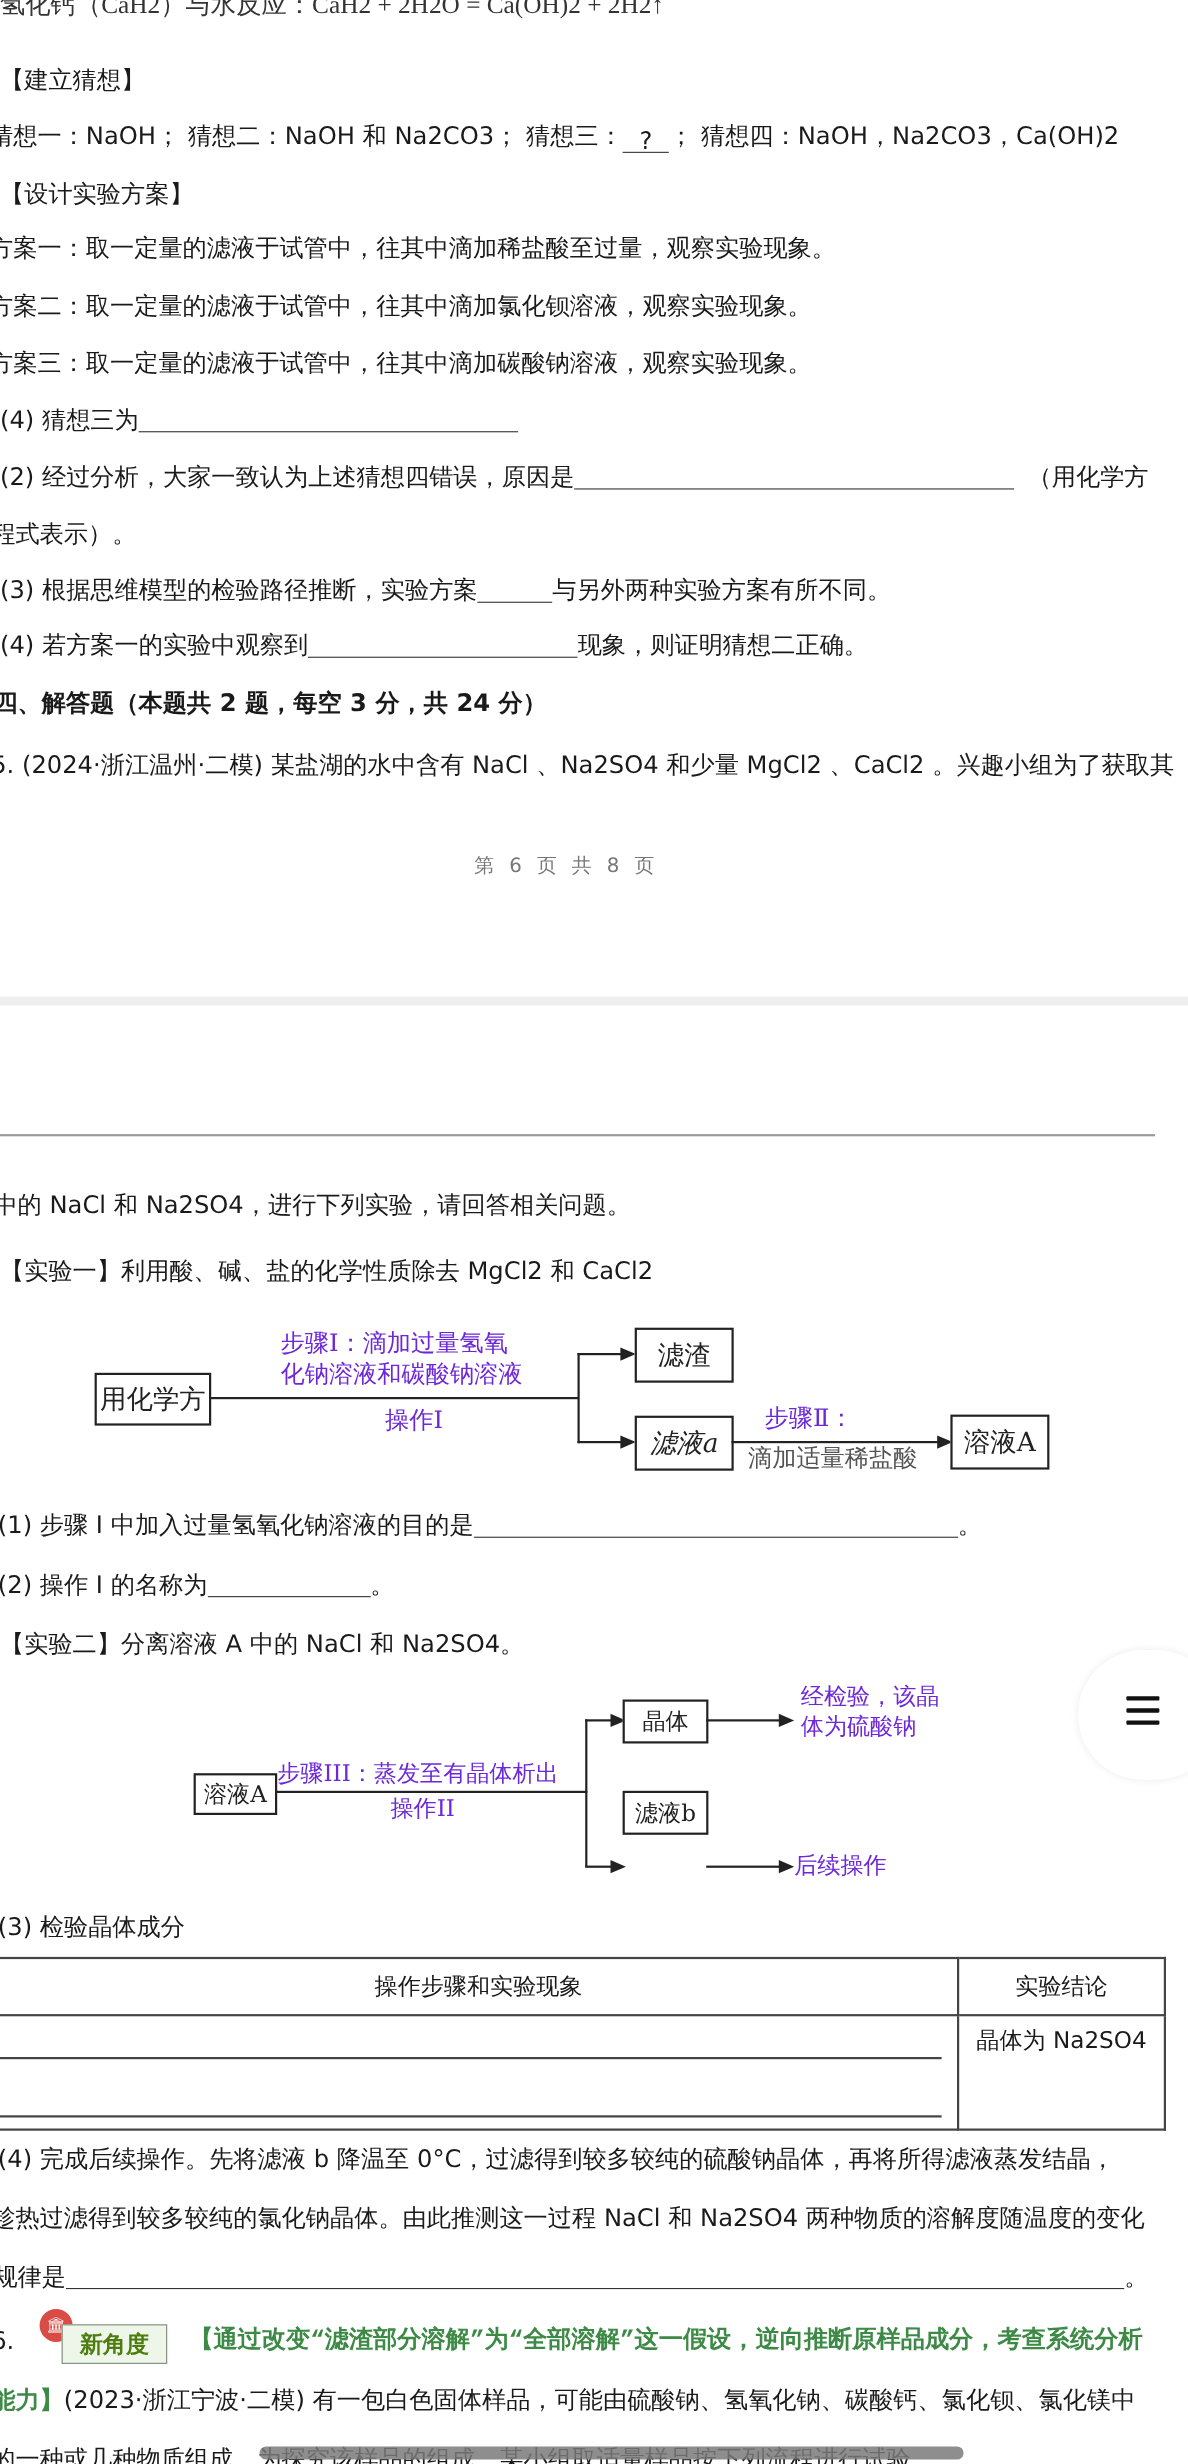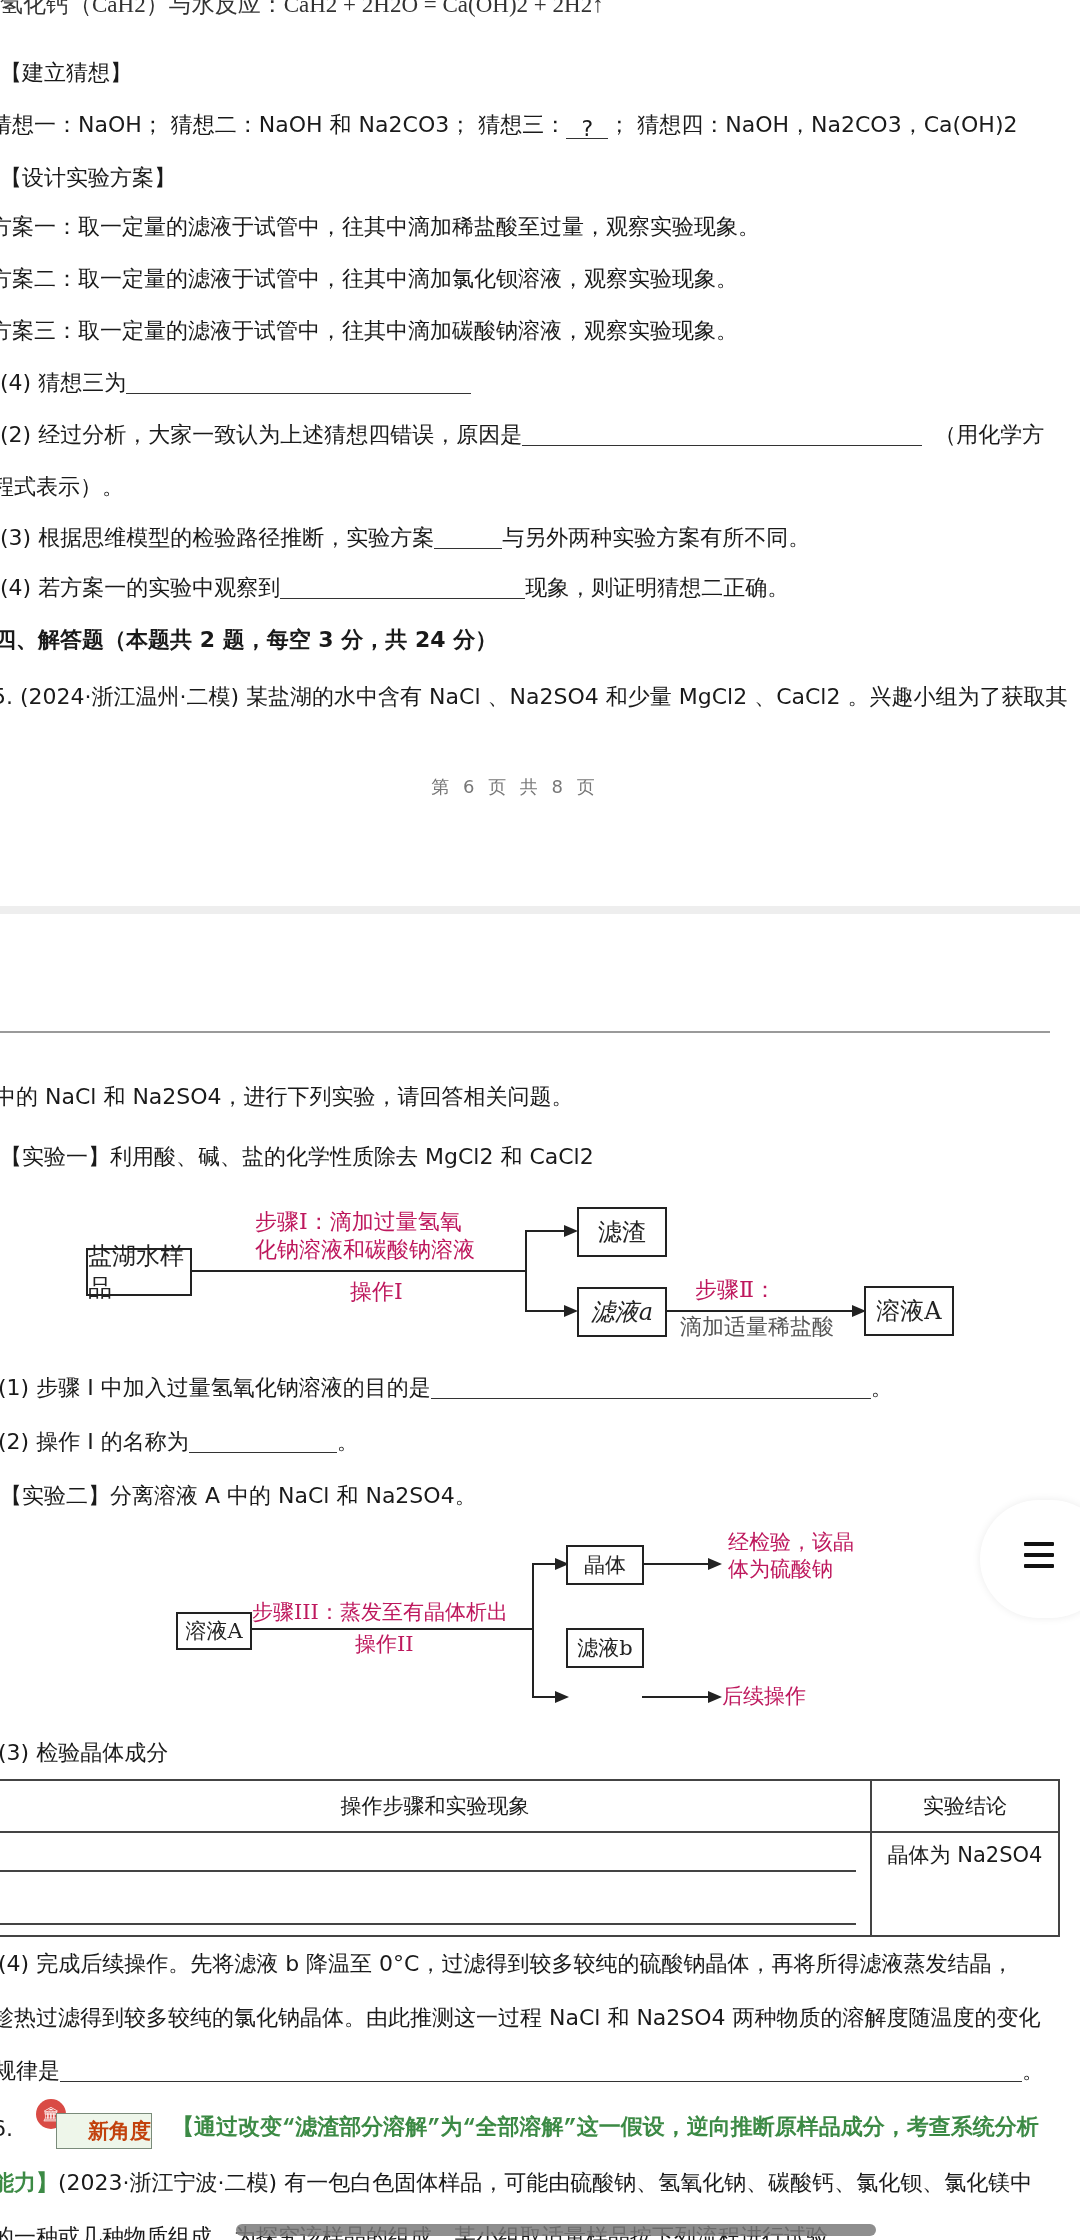--- a/index.html
+++ b/index.html
@@ -18,36 +18,36 @@
   .top-cut { top: -10px; color: #333; }
   .page-footer {
     position: absolute; top: 775px; left: 0; width: 1030px; text-align: center;
     font-size: 18px; color: #777; letter-spacing: 4px;
   }
   .page-gap { position: absolute; top: 906px; left: 0; width: 1080px; height: 8px; background: #eeeeee; }
   .header-rule { position: absolute; top: 1031px; left: 0; width: 1050px; height: 2px; background: #9a9a9a; }
 
   .box { position: absolute; border: 2px solid #222; background: #fff; font-family: "DejaVu Serif", serif;
     font-size: 24px; display: flex; align-items: center; justify-content: center; color: #222; }
-  .dlabel { position: absolute; font-family: "DejaVu Serif", serif; font-size: 22px; color: #be185d; white-space: nowrap; line-height: 28px; }
+  .dlabel { position: absolute; font-family: "DejaVu Serif", serif; font-size: 22px; color: #6d28d9; white-space: nowrap; line-height: 28px; }
   .hline { position: absolute; height: 2px; background: #222; }
   .vline { position: absolute; width: 2px; background: #222; }
   .arrow { position: absolute; width: 0; height: 0; border-top: 6px solid transparent; border-bottom: 6px solid transparent; border-left: 14px solid #222; }
 
   table.result { position: absolute; top: 1779px; left: -2px; width: 1062px; border-collapse: collapse; font-size: 21px; }
   table.result td { border: 2px solid #444; }
   .menu-fab {
     position: absolute; top: 1500px; left: 980px; width: 130px; height: 118px;
     border-radius: 59px; background: #fff; box-shadow: 0 0 8px rgba(0,0,0,0.08);
   }
   .menu-fab .bars { position: absolute; left: 44px; top: 42px; width: 30px; }
   .menu-fab .bars span { display: block; height: 4px; background: #111; margin-bottom: 7px; border-radius: 1px; }
   .badge-wrap { position: absolute; top: 2105px; left: 36px; width: 120px; height: 50px; }
   .badge-circle { position: absolute; left: 0; top: -6px; width: 30px; height: 30px; border-radius: 50%; background: #d94b45; color: #fff; font-size: 14px; text-align: center; line-height: 30px; }
-  .badge-box { position: absolute; left: 20px; top: 8px; width: 94px; height: 34px; border: 1.5px solid #7a8b7a; background: #eef6ea; color: #c2410c; font-size: 21px; font-weight: bold; text-align: right; line-height: 34px; }
+  .badge-box { position: absolute; left: 20px; top: 8px; width: 94px; height: 34px; border: 1.5px solid #7a8b7a; background: #eef6ea; color: #4d7c0f; font-size: 21px; font-weight: bold; text-align: center; line-height: 34px; }
   .green { color: #3c8a45; font-weight: bold; }
   .scroll-thumb { position: absolute; top: 2224px; left: 236px; width: 640px; height: 12px; border-radius: 6px; background: #7a7a7a; opacity: 0.85; }
 </style>
 </head>
 <body>
 
 <div class="line top-cut serif">氢化钙（CaH2）与水反应：CaH2 + 2H2O = Ca(OH)2 + 2H2↑</div>
 
 <div class="line" style="top:58px;font-family:Liberation Serif, serif;">【建立猜想】</div>
 
@@ -88,21 +88,21 @@
 <div class="page-footer">第 6 页 共 8 页</div>
 
 <div class="page-gap"></div>
 
 <div class="header-rule"></div>
 
 <div class="line" style="top:1082px; left:-6px;">中的 NaCl 和 Na2SO4，进行下列实验，请回答相关问题。</div>
 <div class="line" style="top:1142px;">【实验一】利用酸、碱、盐的化学性质除去 MgCl2 和 CaCl2</div>
 
 <div>
-  <div class="box" style="left:86px; top:1248px; width:102px; height:44px;">盐湖水样品</div>
+  <div class="box" style="left:86px; top:1248px; width:102px; height:44px;">用化学方</div>
   <div class="hline" style="left:190px; top:1270px; width:336px;"></div>
   <div class="dlabel" style="left:255px; top:1208px;">步骤Ⅰ：滴加过量氢氧</div>
   <div class="dlabel" style="left:255px; top:1236px;">化钠溶液和碳酸钠溶液</div>
   <div class="dlabel" style="left:350px; top:1278px;">操作Ⅰ</div>
   <div class="vline" style="left:525px; top:1230px; height:82px;"></div>
   <div class="hline" style="left:525px; top:1230px; width:42px;"></div>
   <div class="arrow" style="left:564px; top:1225px;"></div>
   <div class="hline" style="left:525px; top:1310px; width:42px;"></div>
   <div class="arrow" style="left:564px; top:1305px;"></div>
   <div class="box" style="left:577px; top:1207px; width:86px; height:46px;">滤渣</div>

